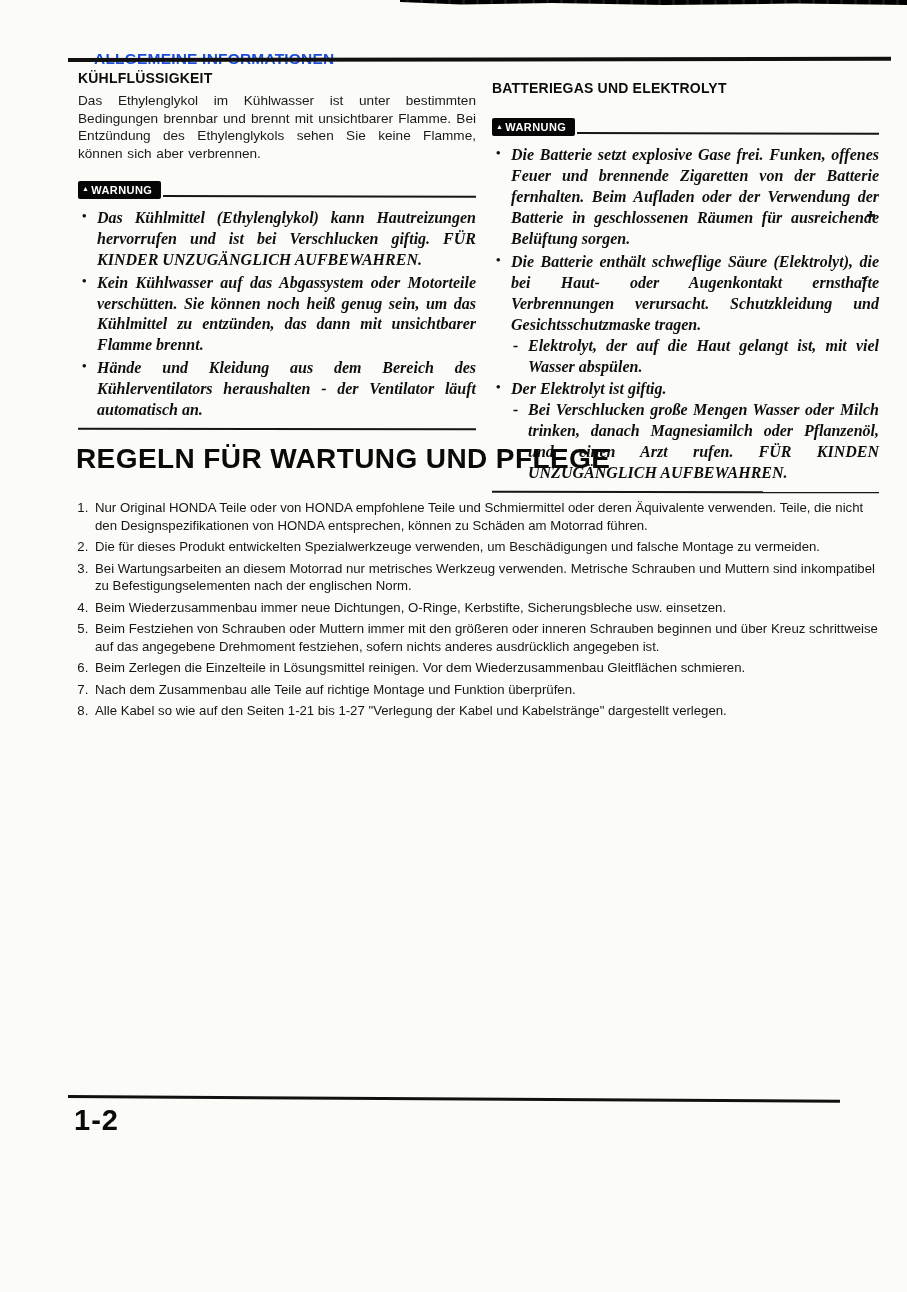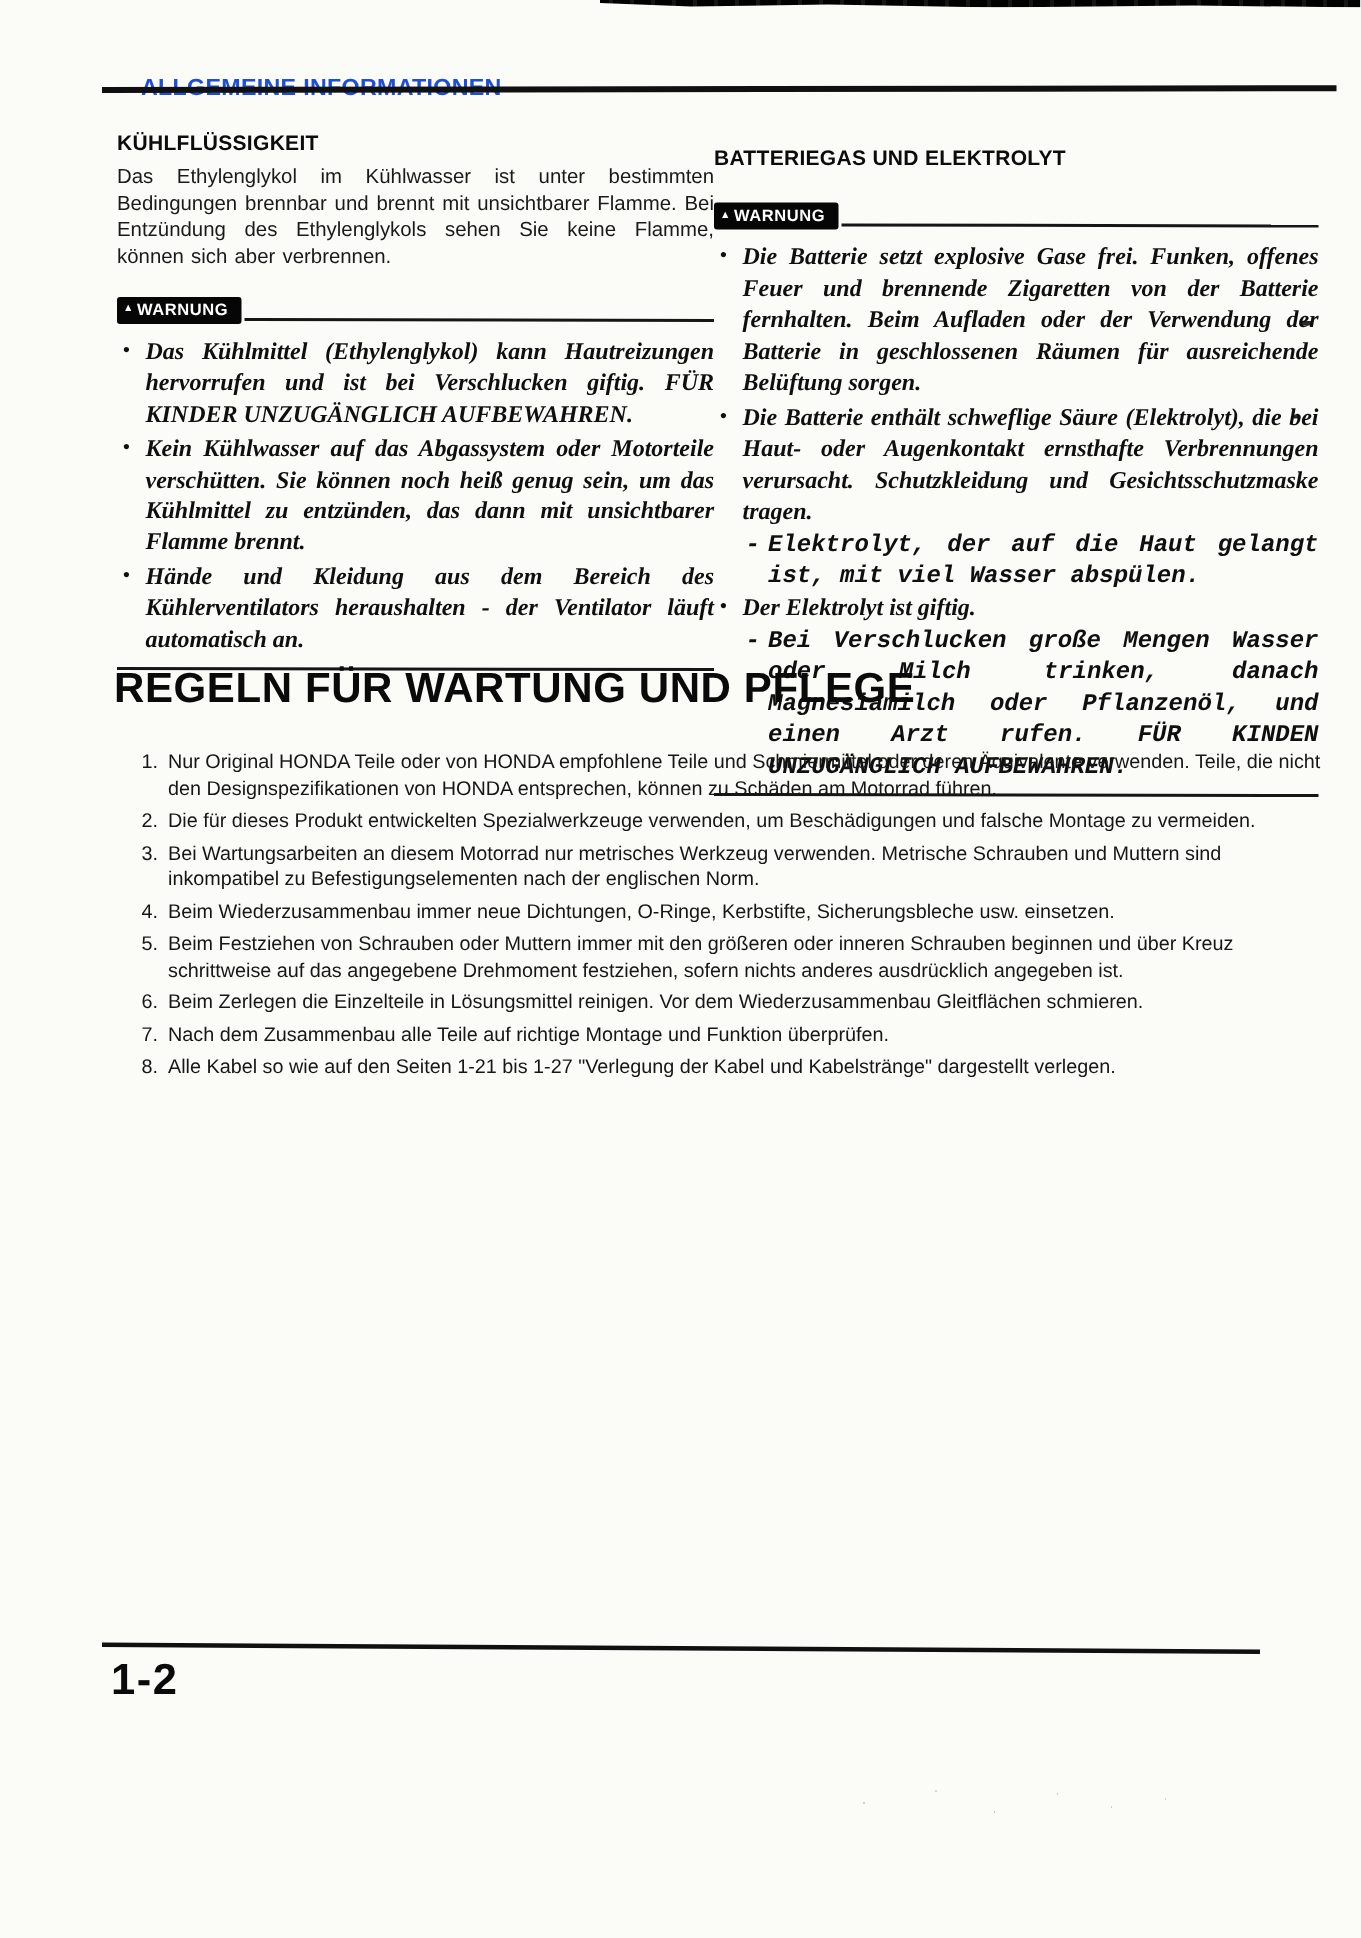--- a/index.html
+++ b/index.html
@@ -40,21 +40,21 @@
     margin:16px; font-size:15.5px; font-weight:700; color:#1d4ed8; letter-spacing:.2px;
   }
   .header-rule {
     position:absolute; top:58px; left:68px; right:16px; height:4px; background:#101010;
     transform:rotate(-.08deg); transform-origin:left;
   }
 
   
   .columns {
     position:absolute; top:70px; left:78px; right:28px;
-    display:flex; margin-top:17px;
+    display:flex; gap:16px;
   }
   .col-left { width:398px; flex:0 0 auto; }
   .col-right { flex:1; padding-top:10px; }
 
   .section-title {
     margin:0 0 6px; font-size:14px; font-weight:700; color:#0c0c0c; letter-spacing:.2px;
   }
   .intro {
     margin:0; font-size:13.6px; line-height:1.3; text-align:justify; color:#1a1a1a;
     word-spacing:1px;
@@ -76,37 +76,37 @@
   .serif { font-family:"Liberation Serif", serif; font-style:italic; font-weight:700; }
 
   .warn-list { list-style:none; margin:9px 0 0; padding:0; }
   .warn-list > li {
     position:relative; padding-left:19px; margin-bottom:2px;
     font-size:16px; line-height:1.31; text-align:justify; color:#0f0f0f;
   }
   .warn-list > li::before {
     content:"\2022"; position:absolute; left:4px; top:-1px; font-size:13px; font-style:normal;
   }
-  .sub-list { list-style:none; margin:0; padding:0;font-family:Liberation Mono, monospace; }
+  .sub-list { list-style:none; margin:0; padding:0; }
   .sub-list > li { position:relative; padding-left:17px; text-align:justify; }
   .sub-list > li::before {
     content:"-"; position:absolute; left:2px; top:0; font-weight:700;
   }
   .box-rule { height:2px; background:#161616; margin-top:7px; transform:rotate(.1deg); }
 
   
   .rules-section { position:absolute; top:443px; left:70px; right:24px; }
   .rules-section h2 {
     margin:0 0 24px 6px; font-size:28px; font-weight:700; color:#0a0a0a; letter-spacing:.4px;
   }
   .rules-list {
     margin:0; padding-left:22px;
     font-size:13.2px; line-height:1.33; color:#161616;
   }
-  .rules-list li { margin-bottom:4px; padding-left:3px;margin-left:17px; }
+  .rules-list li { margin-bottom:4px; padding-left:3px; }
 
   
   .footer-rule {
     position:absolute; left:68px; top:1095px; width:772px; height:3px; background:#101010;
     transform:rotate(.35deg); transform-origin:left;
   }
   .page-number {
     position:absolute; left:74px; top:1104px;
     font-size:29px; font-weight:700; color:#0a0a0a; letter-spacing:1px;
   }

